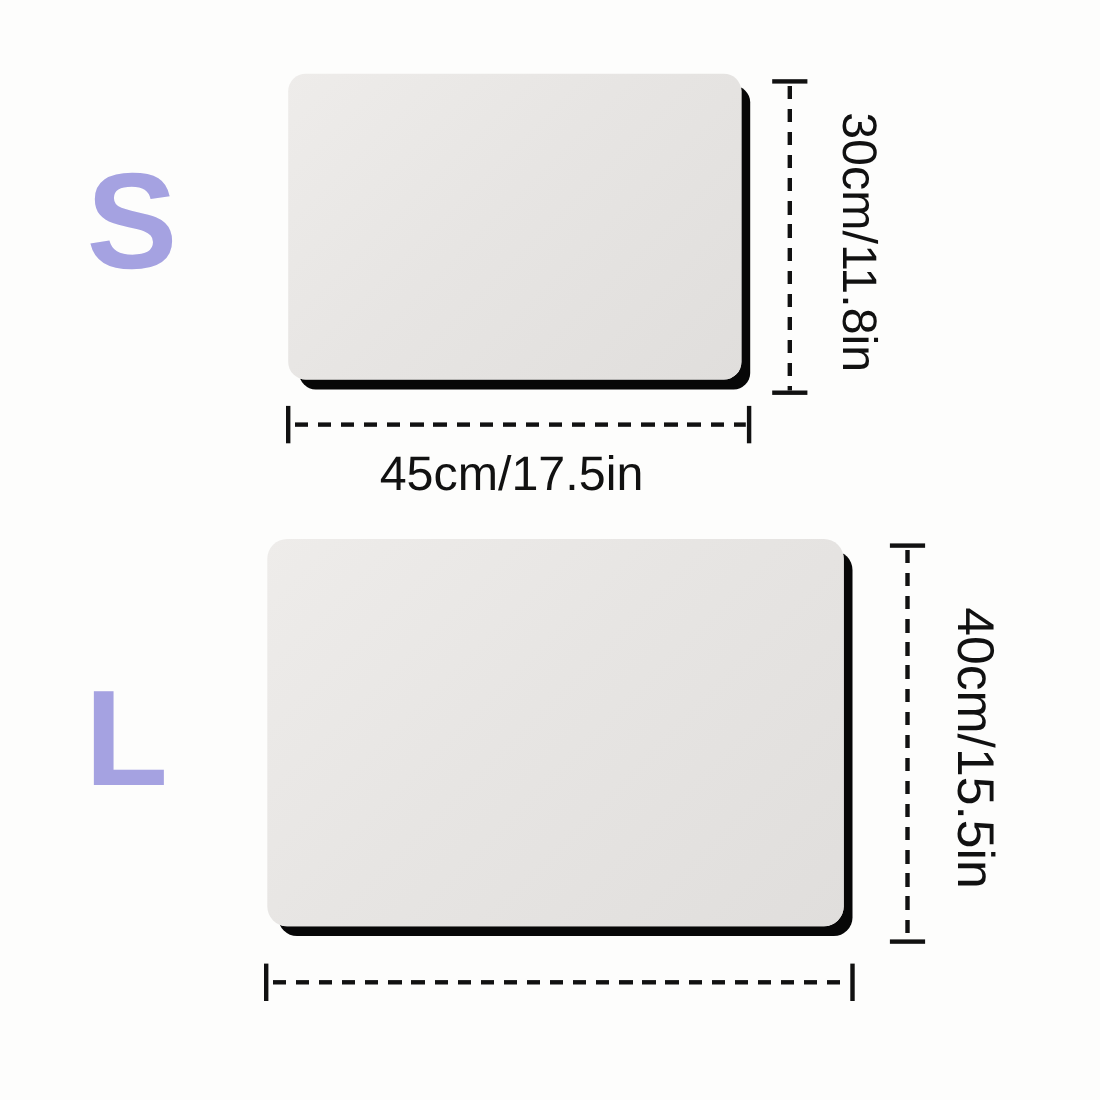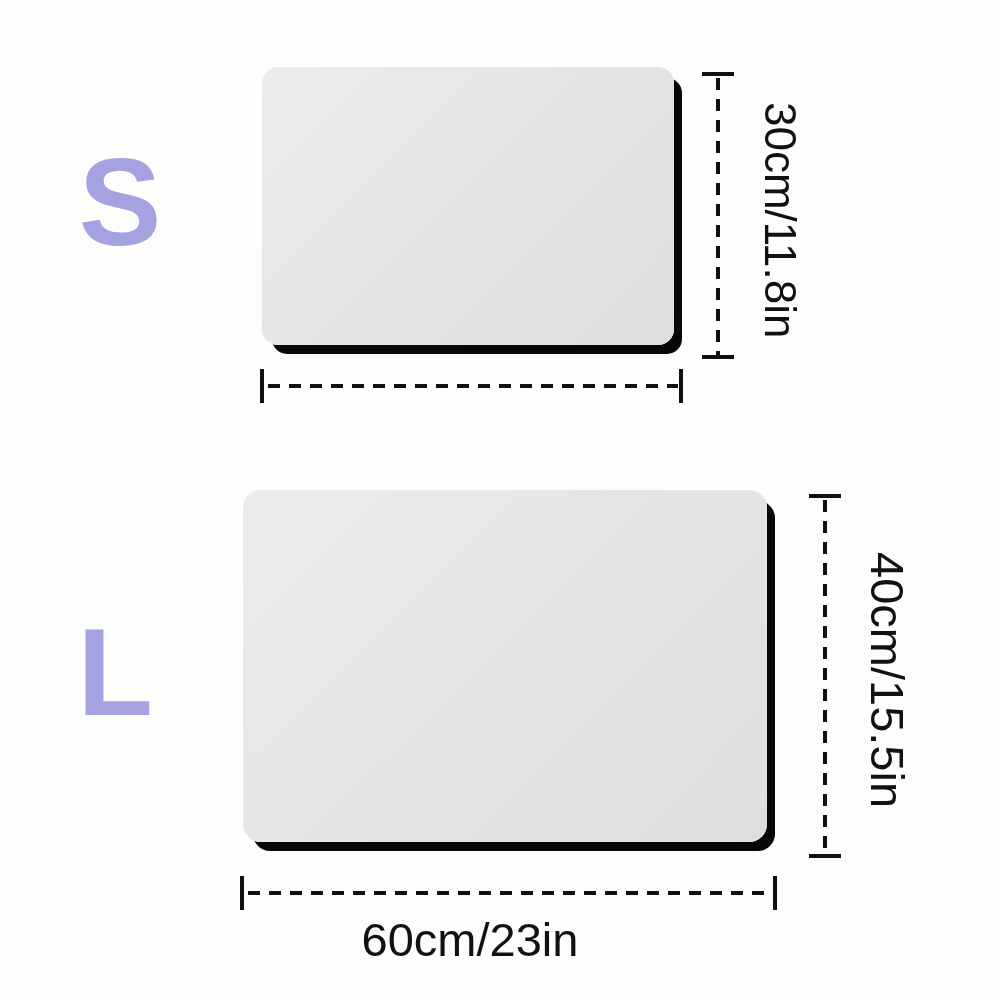--- a/index.html
+++ b/index.html
@@ -75,28 +75,28 @@
   <div class="abs mat mat-s" style="left:262px; top:67px; width:412px; height:278px;"></div>
 
   <div class="abs cap-h" style="left:702px; top:72px;"></div>
   <div class="abs dash-v" style="left:716px; top:78px; height:277px;"></div>
   <div class="abs cap-h" style="left:702px; top:355px;"></div>
   <div class="abs dim-label vert" style="left:755px; top:70px; height:300px;">30cm/11.8in</div>
 
   <div class="abs cap-v" style="left:260px; top:369px;"></div>
   <div class="abs dash-h" style="left:268px; top:384px; width:410px;"></div>
   <div class="abs cap-v" style="left:679px; top:369px;"></div>
+  <div class="abs dim-label horiz" style="left:290px; top:406px; width:350px;">45cm/17.5in</div>
 
   <div class="abs size-letter" style="left:60px; top:610px; width:110px;">L</div>
 
   <div class="abs mat mat-l" style="left:243px; top:490px; width:524px; height:352px;"></div>
 
   <div class="abs cap-h" style="left:809px; top:494px;"></div>
   <div class="abs dash-v" style="left:823px; top:500px; height:354px;"></div>
   <div class="abs cap-h" style="left:809px; top:854px;"></div>
   <div class="abs dim-label vert lg" style="left:860px; top:485px; height:390px;">40cm/15.5in</div>
 
   <div class="abs cap-v" style="left:240px; top:876px;"></div>
   <div class="abs dash-h" style="left:248px; top:891px; width:524px;"></div>
   <div class="abs cap-v" style="left:773px; top:876px;"></div>
-  <div class="abs dim-label horiz lg" style="left:280px; top:912px; width:380px;">60cm/23in</div>
 
 </div>
 
 </body></html>

